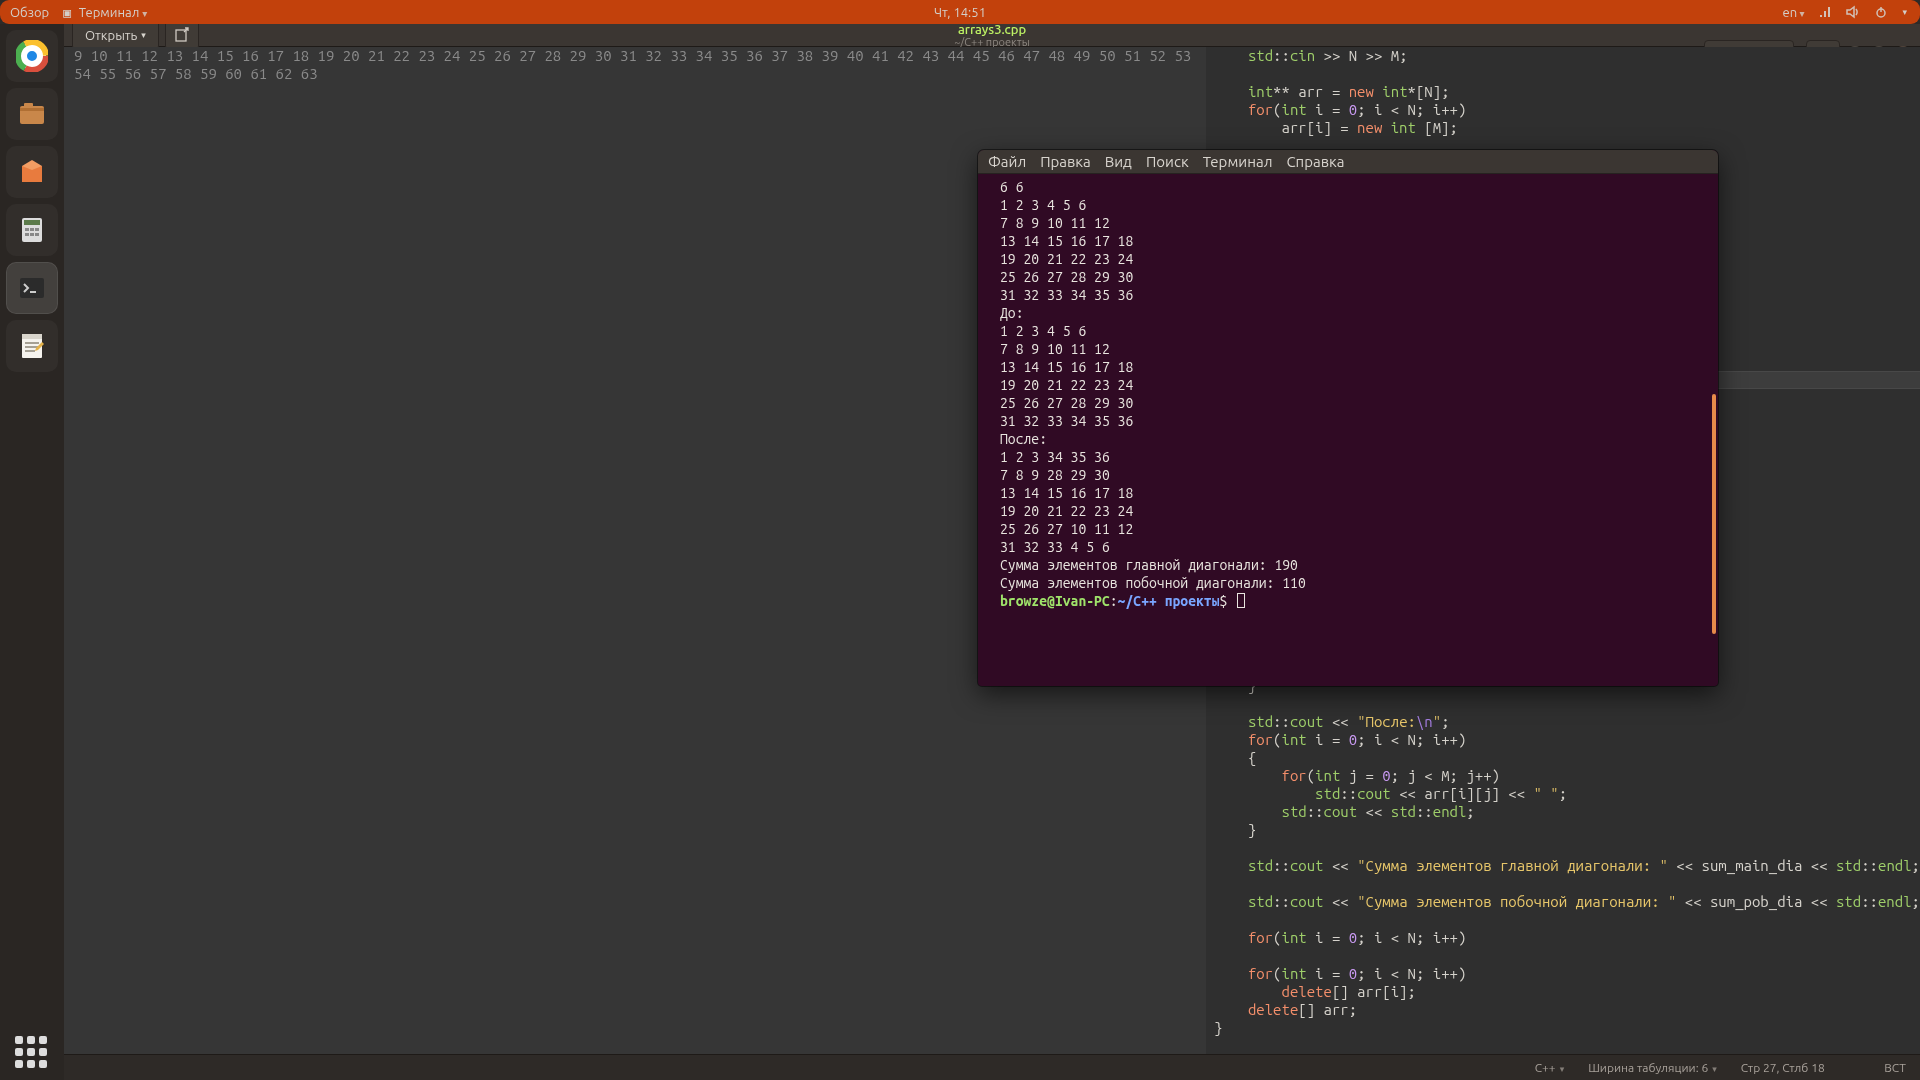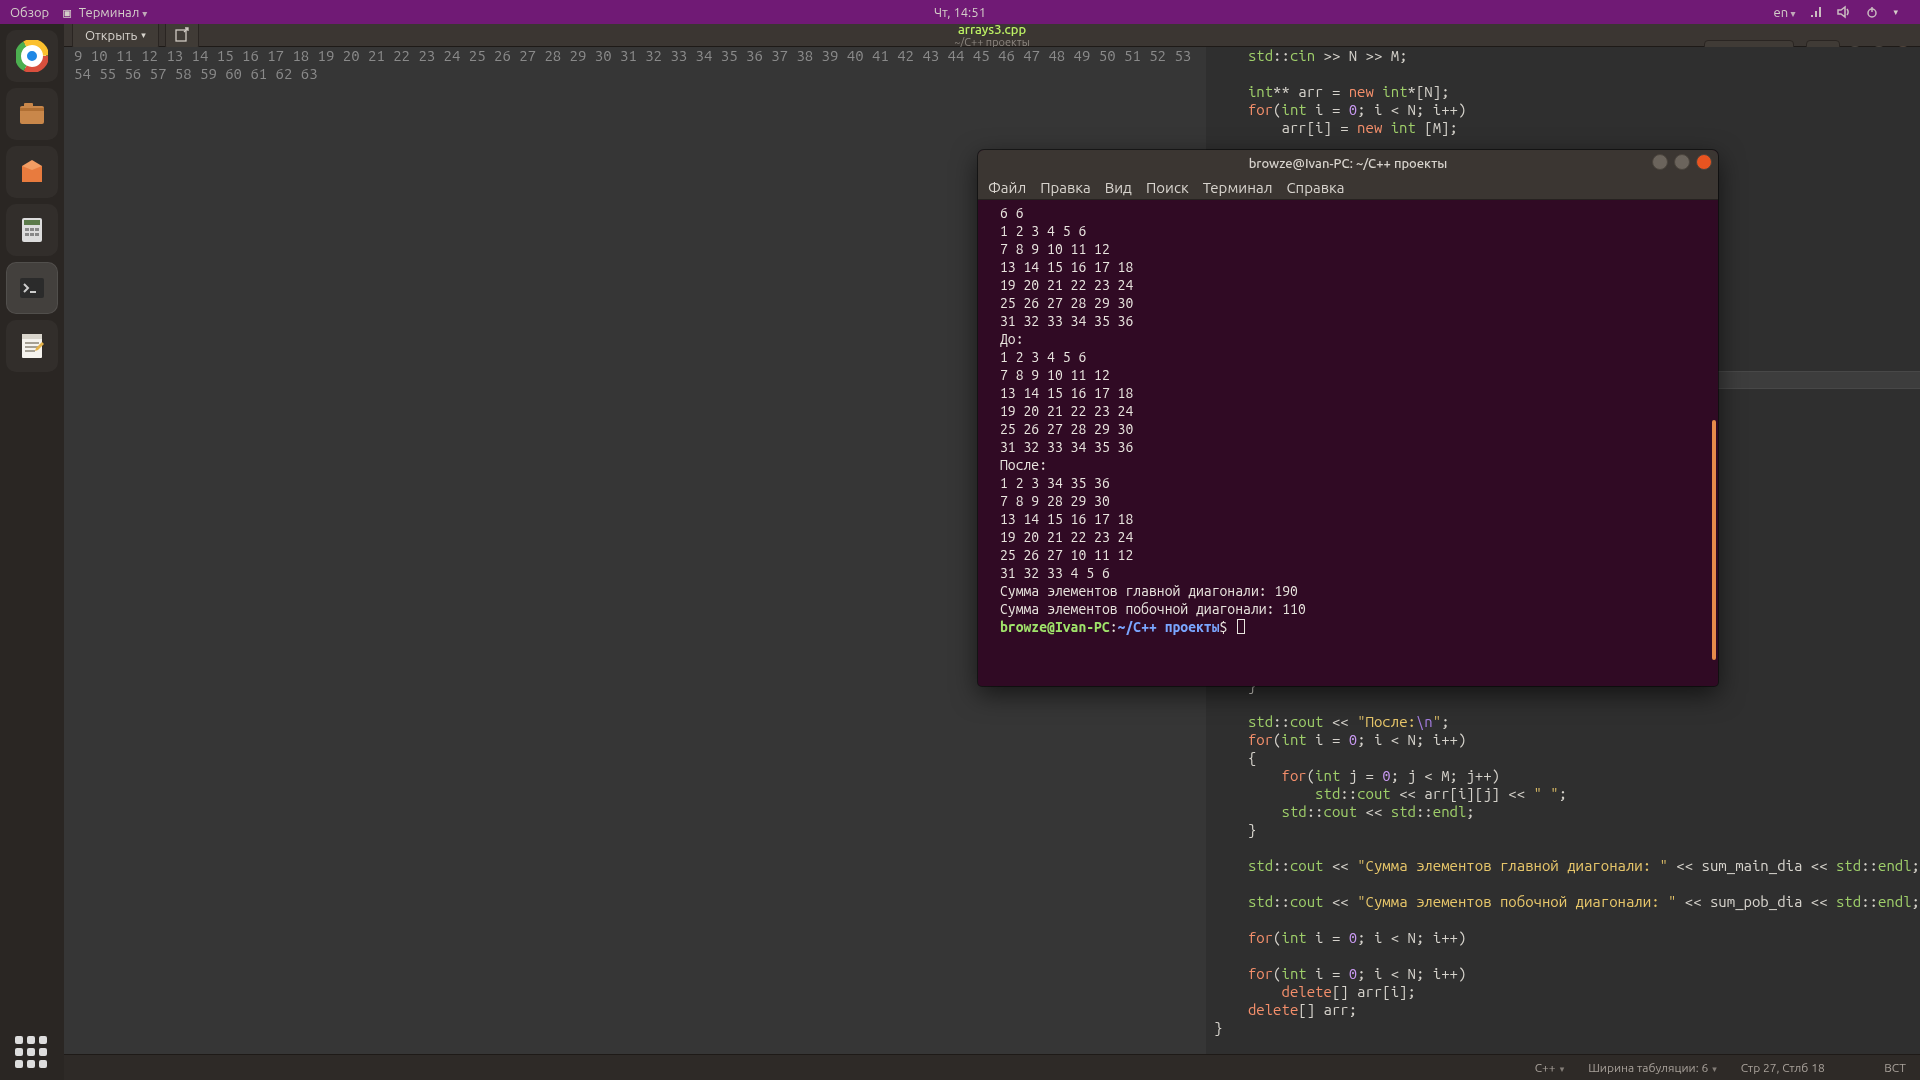--- a/index.html
+++ b/index.html
@@ -7,28 +7,29 @@
     font-family: "Ubuntu", "Liberation Sans", sans-serif;
     background: #2e2a27;
     width: 1920px; height: 1080px;
     overflow: hidden;
     color: #ccc;
     position: relative;
   }
   
   .top-panel {
     position: absolute; top:0; left:0; right:0; height:24px;
-    background: #701a75;
+    background: #c2410c;
     display:flex; align-items:center;
     font-size: 13px; color:#d4cfc9;
     z-index: 10;
+    border-radius: 9px;
   }
   .top-panel .left { display:flex; align-items:center; gap:14px; padding-left:10px; }
   .top-panel .center { position:absolute; left:50%; transform:translateX(-50%); }
-  .top-panel .right { margin-left:auto; display:flex; align-items:center; gap:14px; padding-right:22px; }
+  .top-panel .right { margin-left:auto; display:flex; align-items:center; gap:14px; padding-right:13px; }
   .tri-down::after { content:" ▾"; font-size:10px; opacity:.8;}
   .tray-icon { width:14px; height:14px; display:inline-block; opacity:.9; }
 
   
   .launcher {
     position:absolute; top:24px; left:0; bottom:0; width:64px;
     background: rgba(40,35,32,.55);
     display:flex; flex-direction:column; align-items:center;
     padding-top:6px; gap:6px;
     z-index:5;
@@ -410,28 +411,20 @@
   <div class="statusbar">
     <span class="sep">C++</span>
     <span class="sep">Ширина табуляции: 6</span>
     <span>Стр 27, Стлб 18</span>
     <span class="sep" style="opacity:0;">.</span>
     <span>ВСТ</span>
   </div>
 </div>
 
 <div class="term-window">
-  <div class="term-titlebar">
-    <span class="t-title">browze@Ivan-PC: ~/C++ проекты</span>
-    <div class="t-btns">
-      <div class="wb"></div>
-      <div class="wb"></div>
-      <div class="wb close"></div>
-    </div>
-  </div>
   <div class="term-menubar" id="term-menu">
       <span>Файл</span>
       <span>Правка</span>
       <span>Вид</span>
       <span>Поиск</span>
       <span>Терминал</span>
       <span>Справка</span>
     </div>
   <div class="term-body" id="term-body">6 6
 1 2 3 4 5 6

